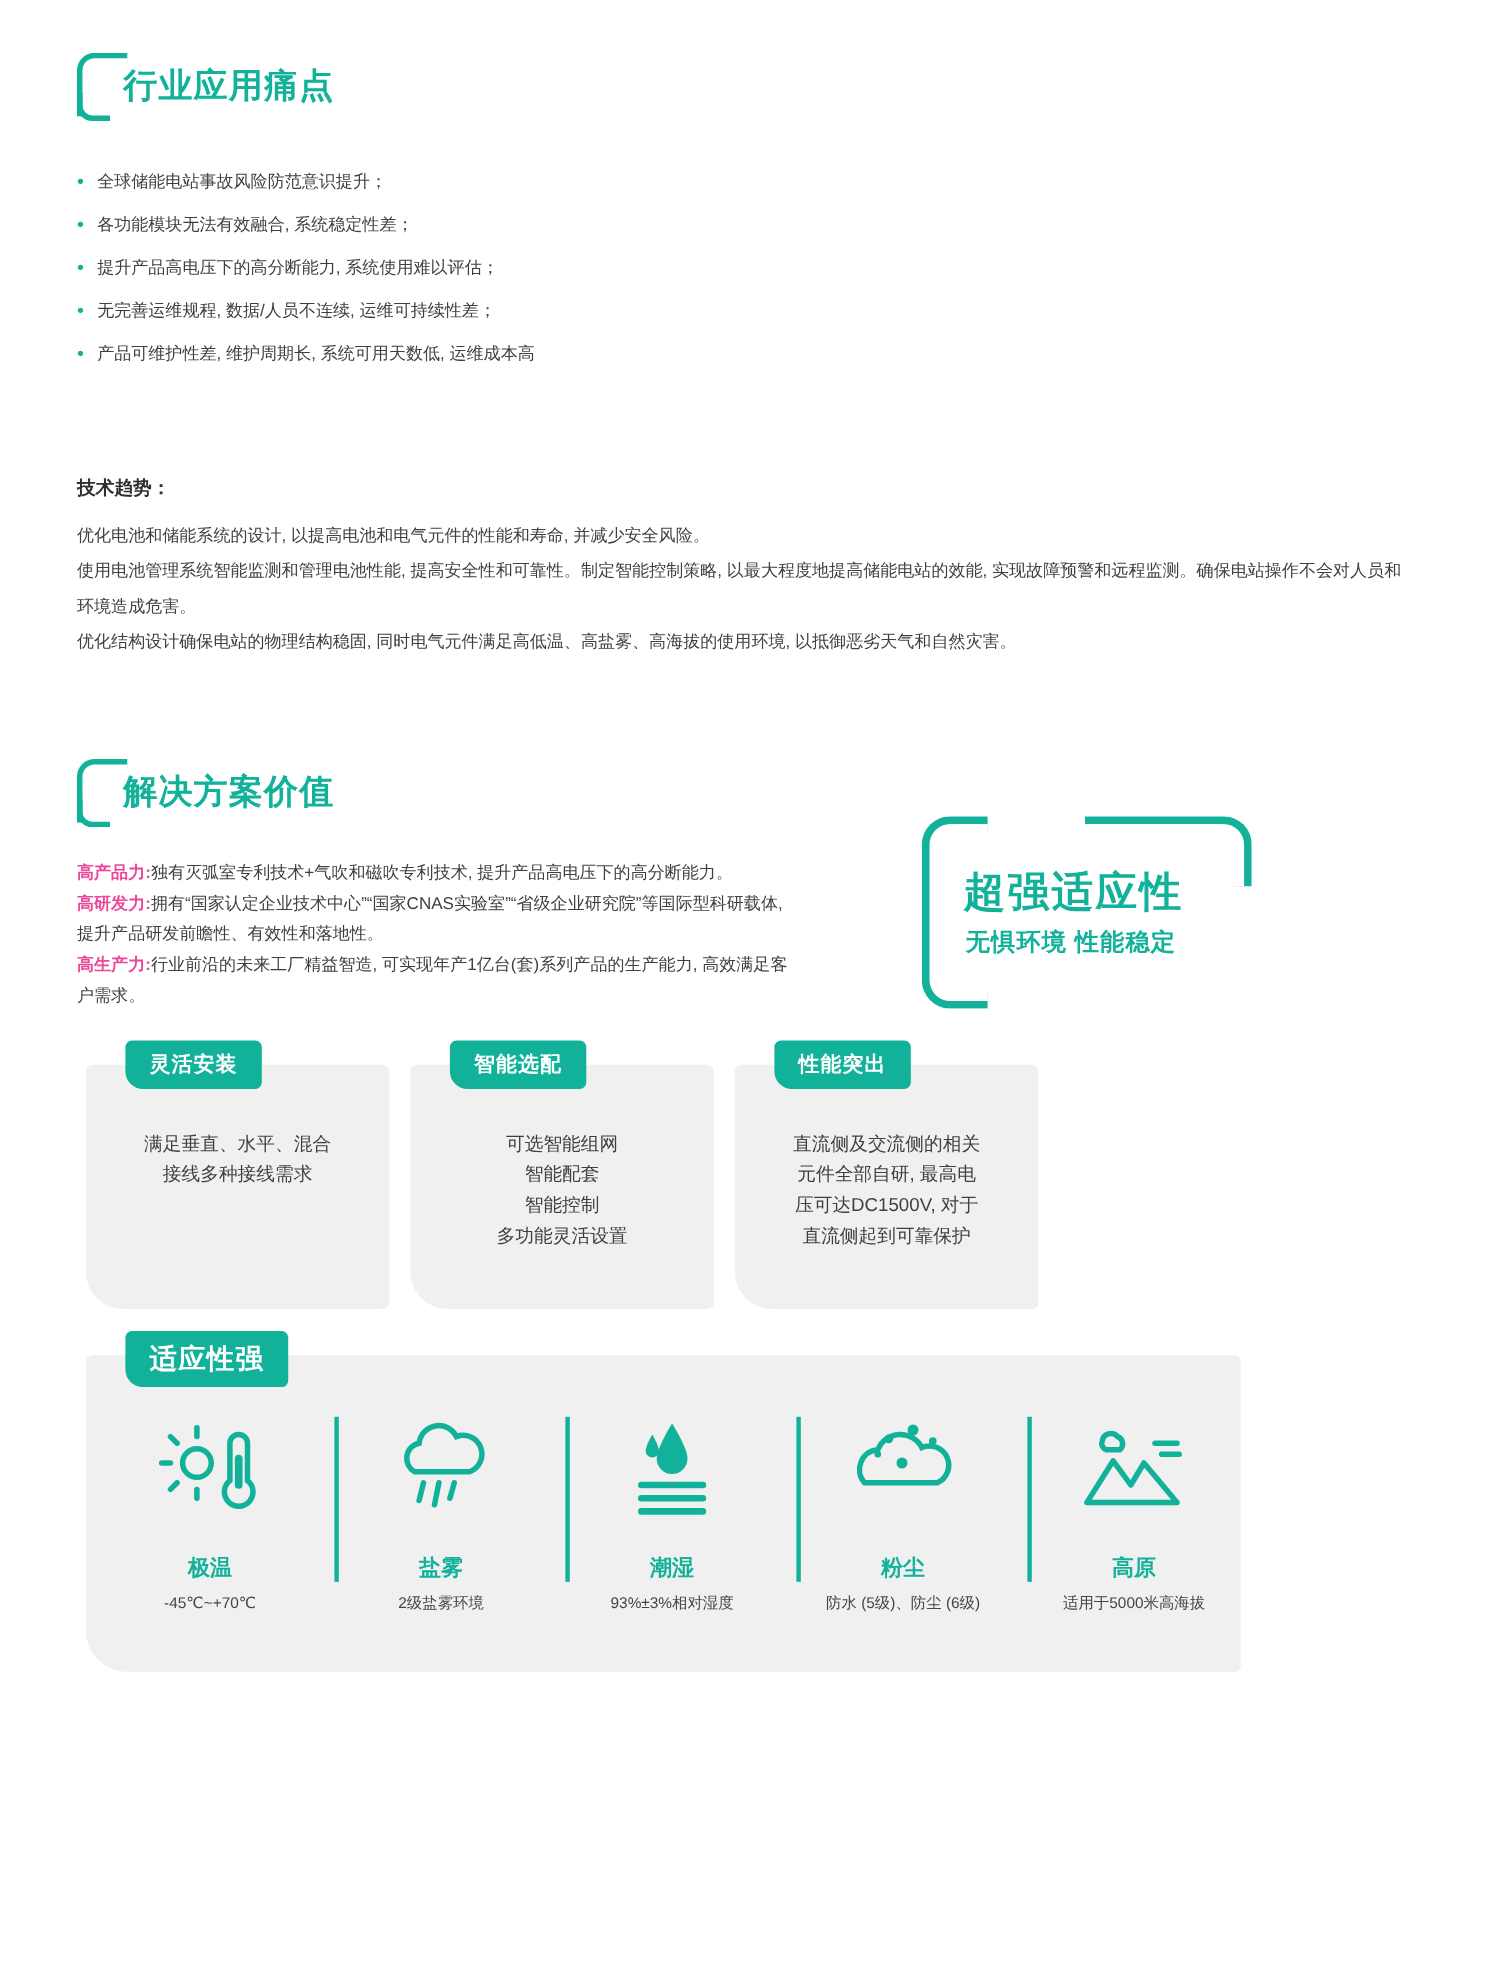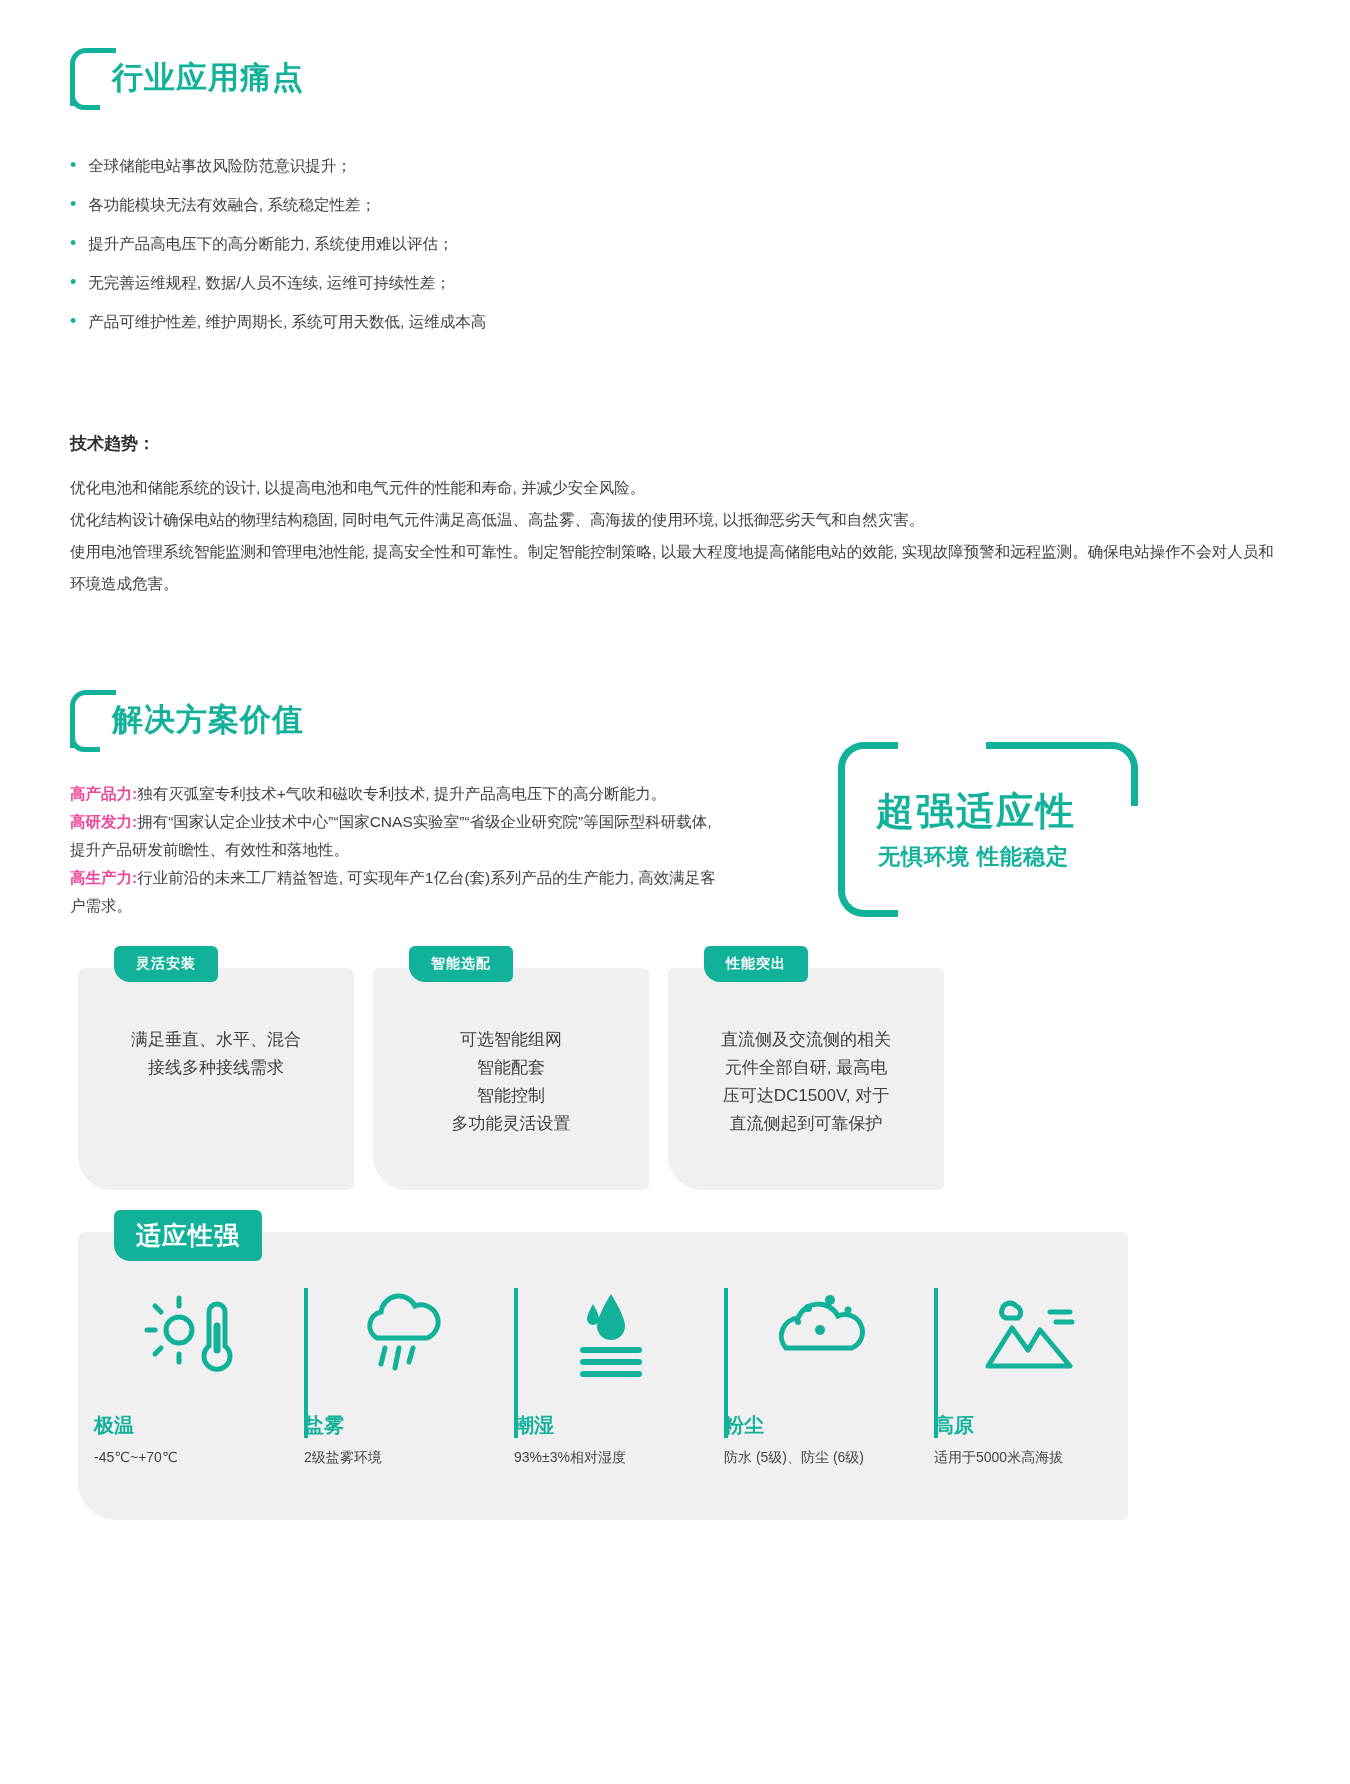--- a/index.html
+++ b/index.html
@@ -114,21 +114,21 @@
   .card {
     position: relative;
     width: 276px; height: 222px;
     background: #f0f0f0;
     border-radius: 6px 6px 6px 34px;
     padding-top: 58px;
   }
   .card .badge {
     position: absolute; left: 36px; top: -22px;
     background: #12b19a; color: #fff;
-    font-size: 14px; font-weight: bold;
+    font-size: 19px; font-weight: bold;
     padding: 9px 22px; border-radius: 6px 6px 6px 16px;
     letter-spacing: 1px;
   }
   .card .body {
     text-align: center; font-size: 17px; line-height: 28px;
     color: #3f3f3f; padding: 0 26px;
   }
 
   
   .adapt {
@@ -141,21 +141,21 @@
     background: #12b19a; color: #fff;
     font-size: 25px; font-weight: bold;
     padding: 9px 22px; border-radius: 6px 6px 6px 16px;
     letter-spacing: 1px;
   }
   .adapt-row {
     position: absolute; left: 0; top: 46px; width: 100%;
     display: flex;
   }
   .adapt-col {
-    flex: 1; position: relative; margin-left: 16px;
+    flex: 1; text-align: center; position: relative; margin-left: 16px;
   }
   .adapt-col + .adapt-col::before {
     content: "";
     position: absolute; left: 0; top: 10px;
     width: 4px; height: 150px; background: #12b19a;
   }
   .adapt-col .ic { height: 112px; display: flex; align-items: center; justify-content: center; }
   .adapt-col .nm {
     font-size: 20px; font-weight: bold; color: #12b19a; margin-top: 22px;
   }
@@ -193,22 +193,22 @@
     </div>
     <div class="pain-item">
       <span class="dot">•</span>
       <span>产品可维护性差, 维护周期长, 系统可用天数低, 运维成本高</span>
     </div>
   </div>
 
   <div class="trend-title">技术趋势：</div>
   <div class="trend-body">
     <div>优化电池和储能系统的设计, 以提高电池和电气元件的性能和寿命, 并减少安全风险。</div>
+    <div>使用电池管理系统智能监测和管理电池性能, 提高安全性和可靠性。制定智能控制策略, 以最大程度地提高储能电站的效能, 实现故障预警和远程监测。确保电站操作不会对人员和环境造成危害。</div>
     <div>优化结构设计确保电站的物理结构稳固, 同时电气元件满足高低温、高盐雾、高海拔的使用环境, 以抵御恶劣天气和自然灾害。</div>
-    <div>使用电池管理系统智能监测和管理电池性能, 提高安全性和可靠性。制定智能控制策略, 以最大程度地提高储能电站的效能, 实现故障预警和远程监测。确保电站操作不会对人员和环境造成危害。</div>
   </div>
 
   <div class="sec-head" style="position:absolute;left:70px;top:690px;">
     <span class="bracket"></span>
     <span class="bracket-b"></span>
     <span class="title">解决方案价值</span>
   </div>
 
   <div class="val-block">
     <div>

